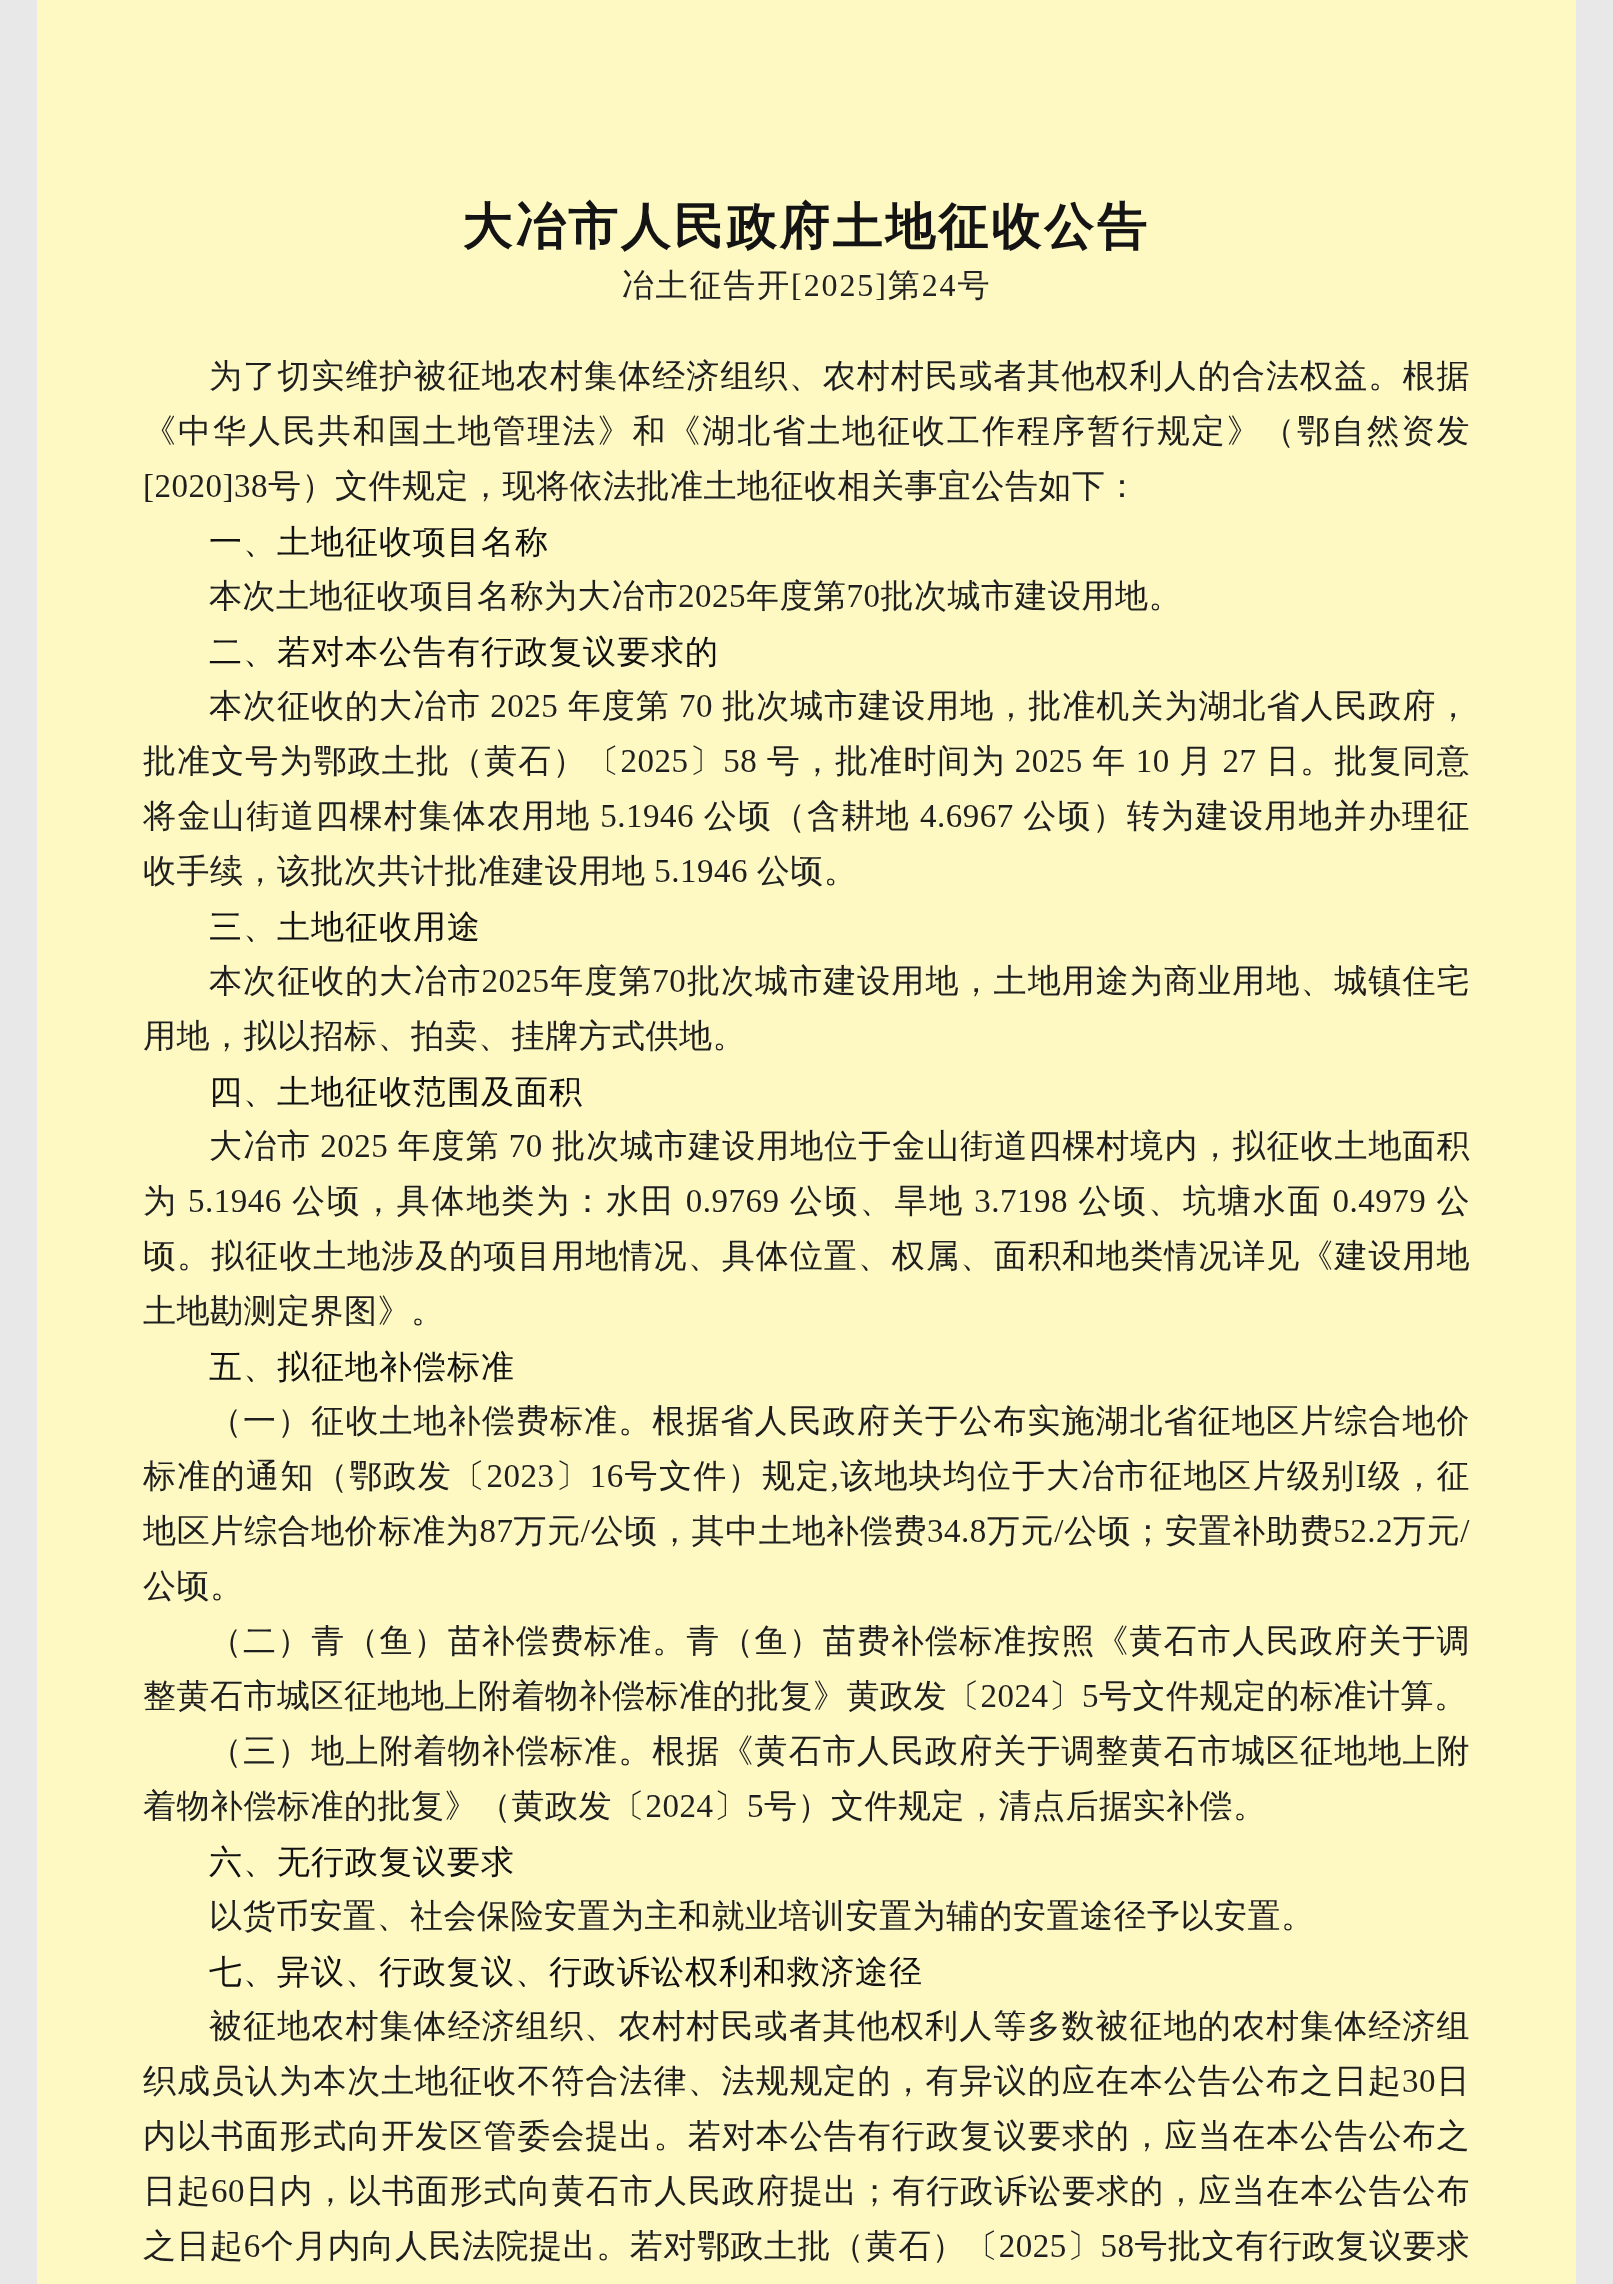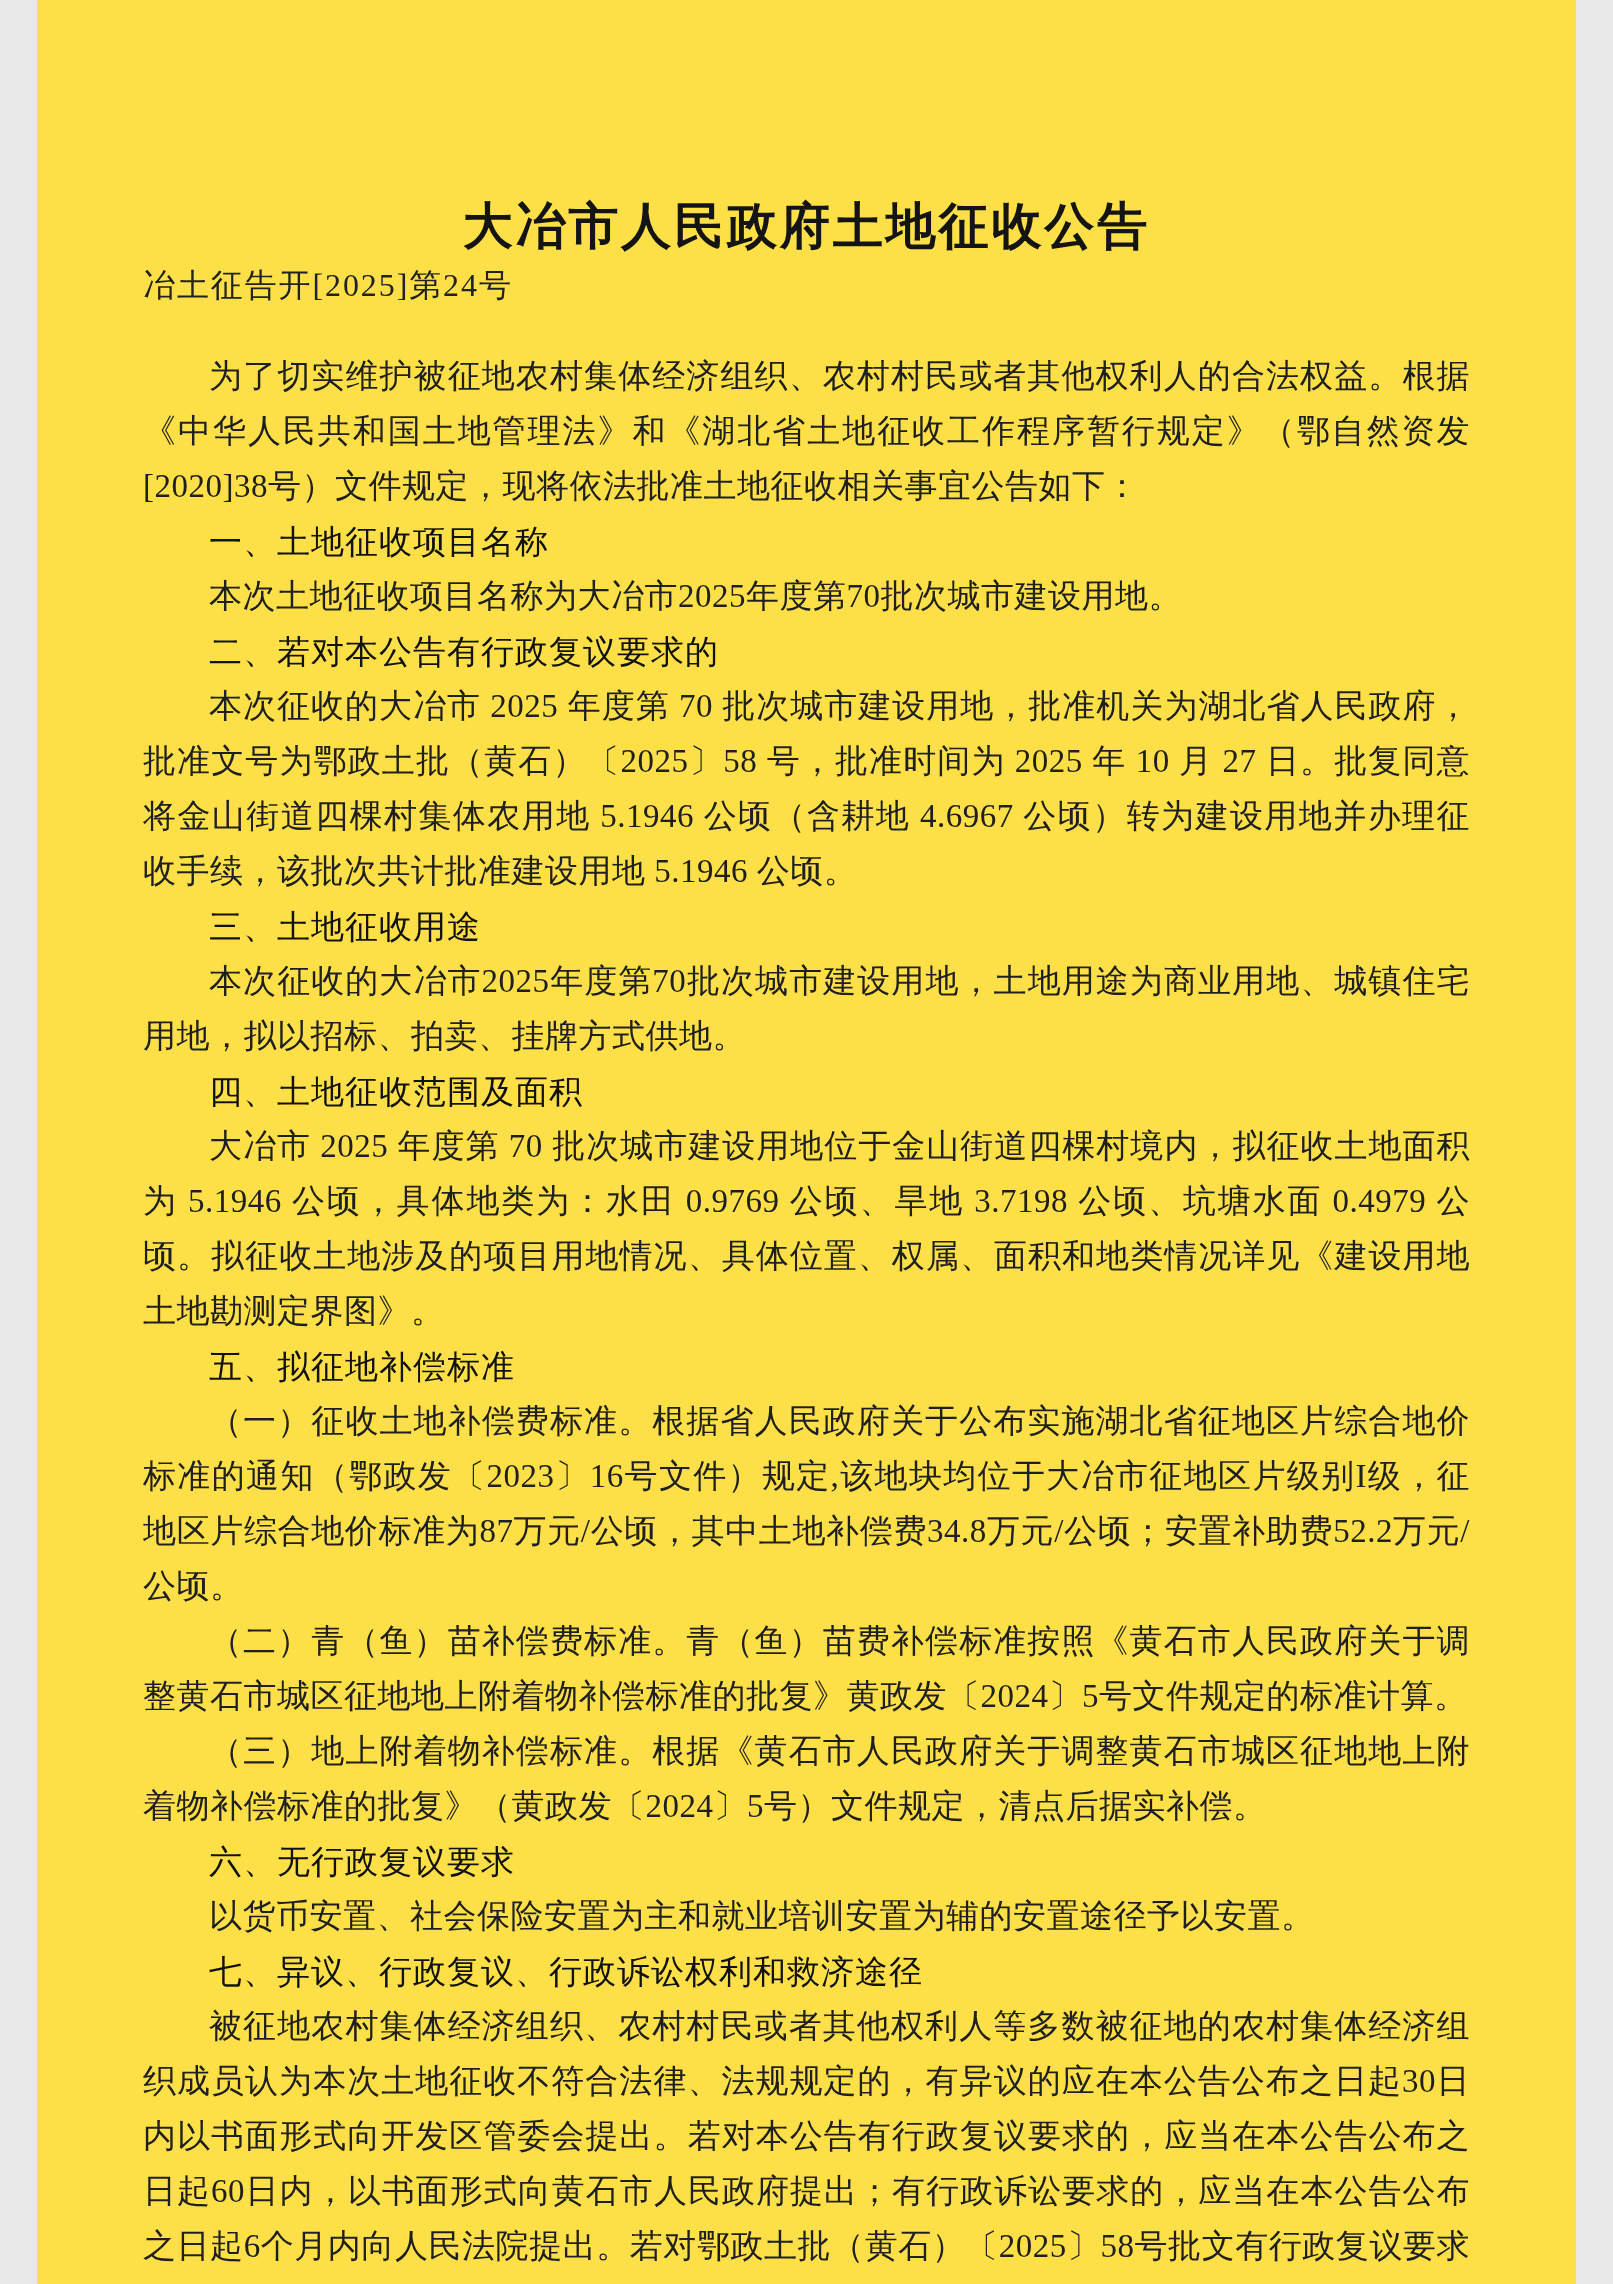--- a/index.html
+++ b/index.html
@@ -5,39 +5,40 @@
   html, body {
     margin: 0;
     padding: 0;
     background: #e8e8e8;
   }
   .page {
     position: relative;
     width: 1539px;
     height: 2285px;
     margin: 0 auto;
-    background: #fde047;
+    background: #fef9c3;
     color: #1f1f1f;
     font-family: "Liberation Serif", "DejaVu Serif", serif;
     overflow: hidden;
   }
   .content {
     padding: 197px 106px 0 106px;
   }
   .doc-title {
     text-align: center;
     font-size: 50px;
     line-height: 58px;
     font-weight: bold;
     letter-spacing: 2.9px;
     color: #141414;
     margin: 0;
     font-family: "Liberation Serif", "DejaVu Serif", serif;
   }
   .doc-number {
+    text-align: center;
     font-size: 32px;
     line-height: 40px;
     margin: 9.6px 0 44px 0;
     letter-spacing: 1.9px;
     color: #222;
   }
   .para {
     font-size: 33px;
     line-height: 55px;
     text-indent: 2em;

